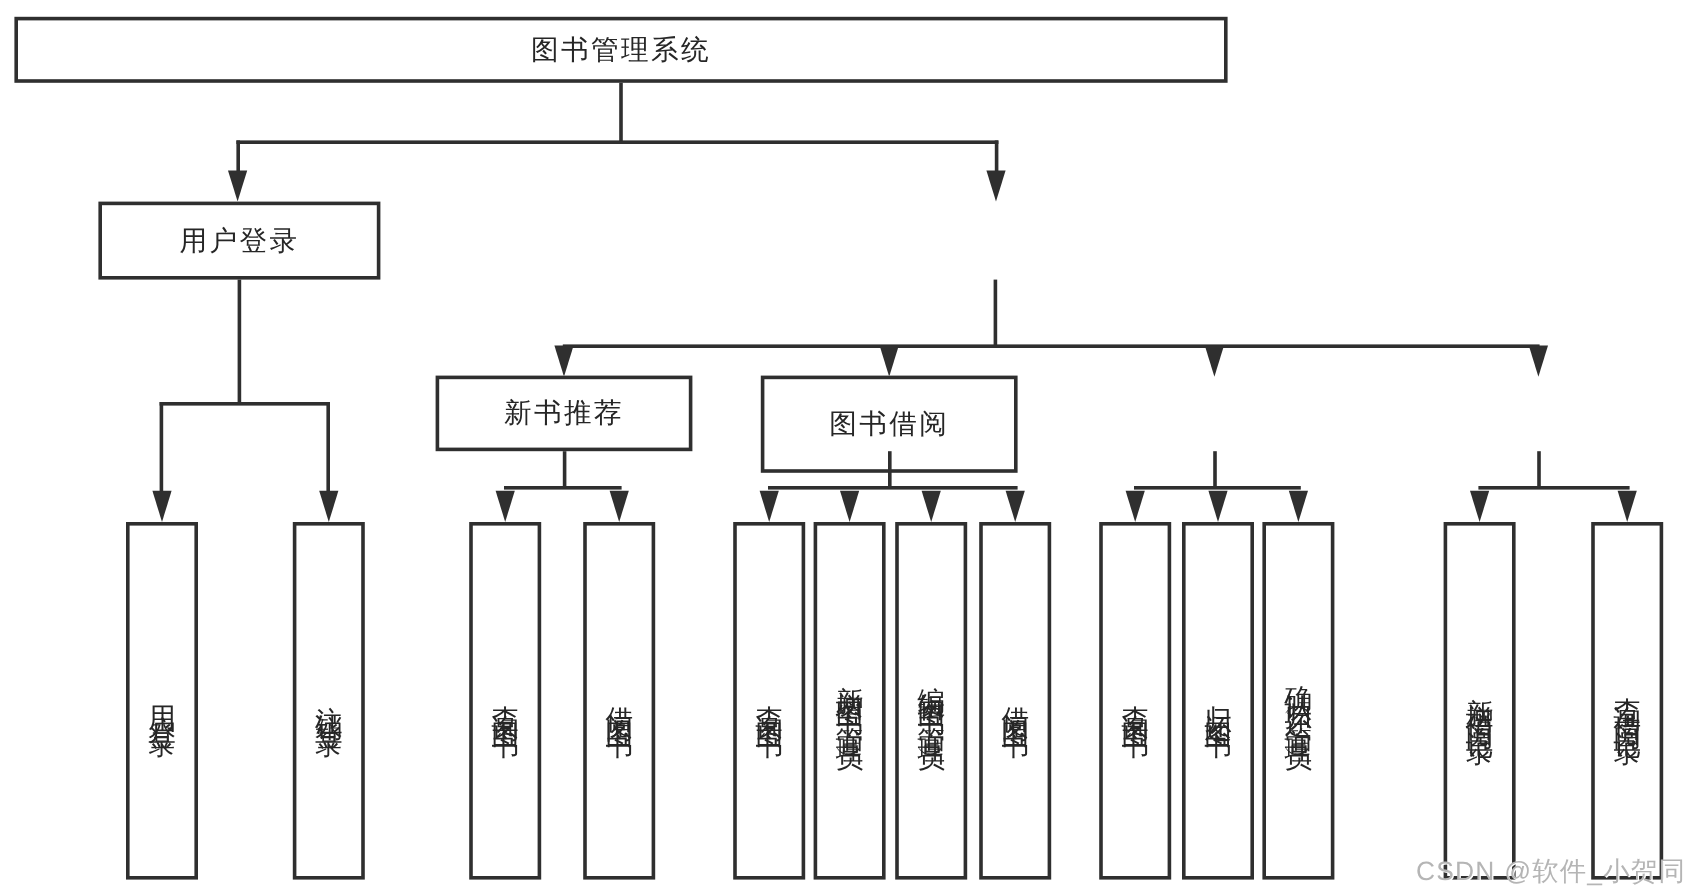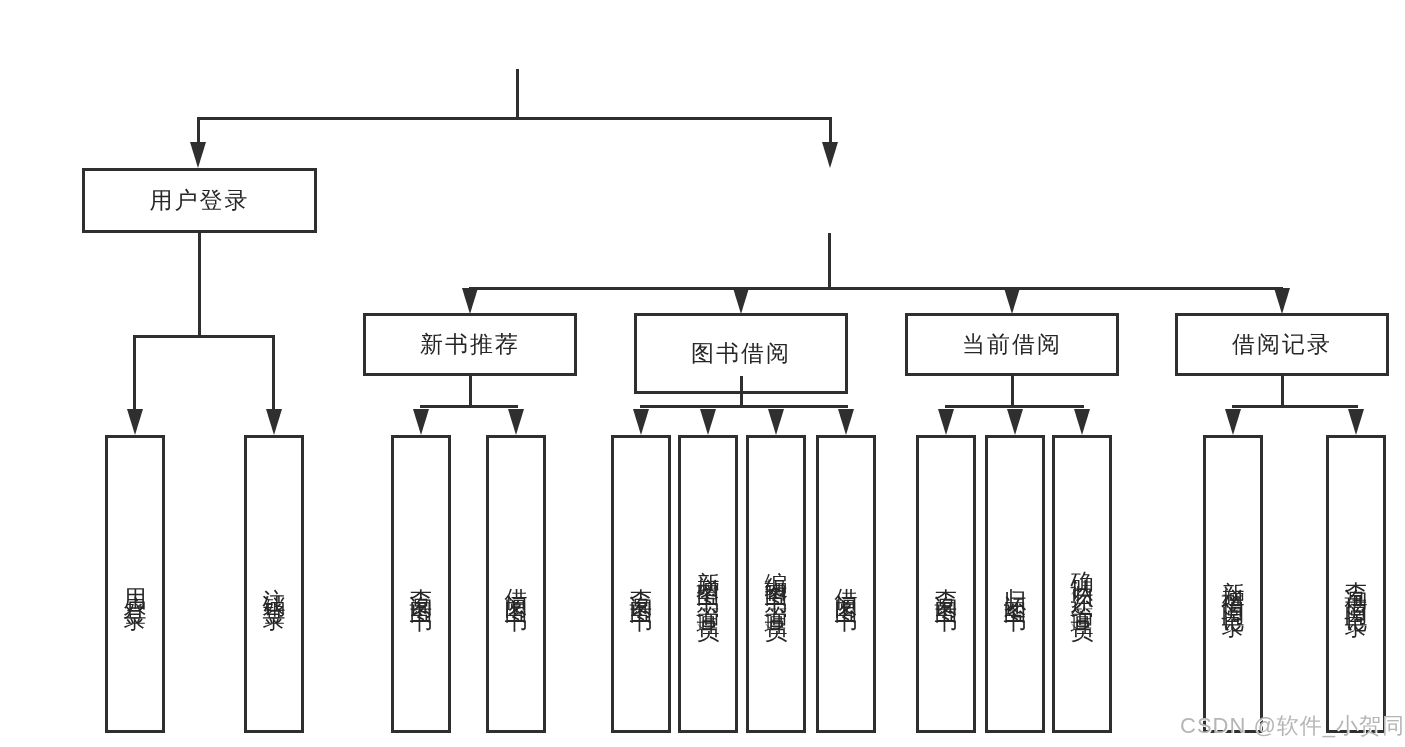--- a/index.html
+++ b/index.html
@@ -32,20 +32,23 @@
     position:absolute; left:1180px; top:711px; z-index:5;
     font-size:22px; color:var(--watermark);
     text-shadow:1px 1px 0 #ffffff; letter-spacing:1px; white-space:nowrap;
   }
 </style>
 </head>
 <body>
 
 <div class="canvas">
 
+  <div class="box" style="left:12px;top:14px;width:1011px;height:55px;">
+    <span>图书管理系统</span>
+  </div>
 
   <div class="vline" style="left:516px;top:69px;width:3px;height:51px;"></div>
   <div class="hline" style="left:197px;top:117px;width:635px;height:3px;"></div>
   <div class="vline" style="left:197px;top:117px;width:3px;height:32px;"></div>
   <div class="arrow" style="left:190px;top:142px;"></div>
   <div class="vline" style="left:829px;top:117px;width:3px;height:32px;"></div>
   <div class="arrow" style="left:822px;top:142px;"></div>
 
   <div class="box" style="left:82px;top:168px;width:235px;height:65px;">
     <span>用户登录</span>
@@ -63,26 +66,20 @@
   <div class="arrow" style="left:462px;top:288px;"></div>
   <div class="arrow" style="left:733px;top:288px;"></div>
   <div class="arrow" style="left:1004px;top:288px;"></div>
   <div class="arrow" style="left:1274px;top:288px;"></div>
 
   <div class="box" style="left:363px;top:313px;width:214px;height:63px;">
     <span>新书推荐</span>
   </div>
   <div class="box" style="left:634px;top:313px;width:214px;height:81px;">
     <span>图书借阅</span>
-  </div>
-  <div class="box" style="left:905px;top:313px;width:214px;height:63px;">
-    <span>当前借阅</span>
-  </div>
-  <div class="box" style="left:1175px;top:313px;width:214px;height:63px;">
-    <span>借阅记录</span>
   </div>
 
   <div class="vline" style="left:469px;top:376px;width:3px;height:31px;"></div>
   <div class="hline" style="left:420px;top:405px;width:98px;height:3px;"></div>
   <div class="arrow" style="left:413px;top:409px;"></div>
   <div class="arrow" style="left:508px;top:409px;"></div>
 
   <div class="vline" style="left:740px;top:376px;width:3px;height:31px;"></div>
   <div class="hline" style="left:640px;top:405px;width:208px;height:3px;"></div>
   <div class="arrow" style="left:633px;top:409px;"></div>

